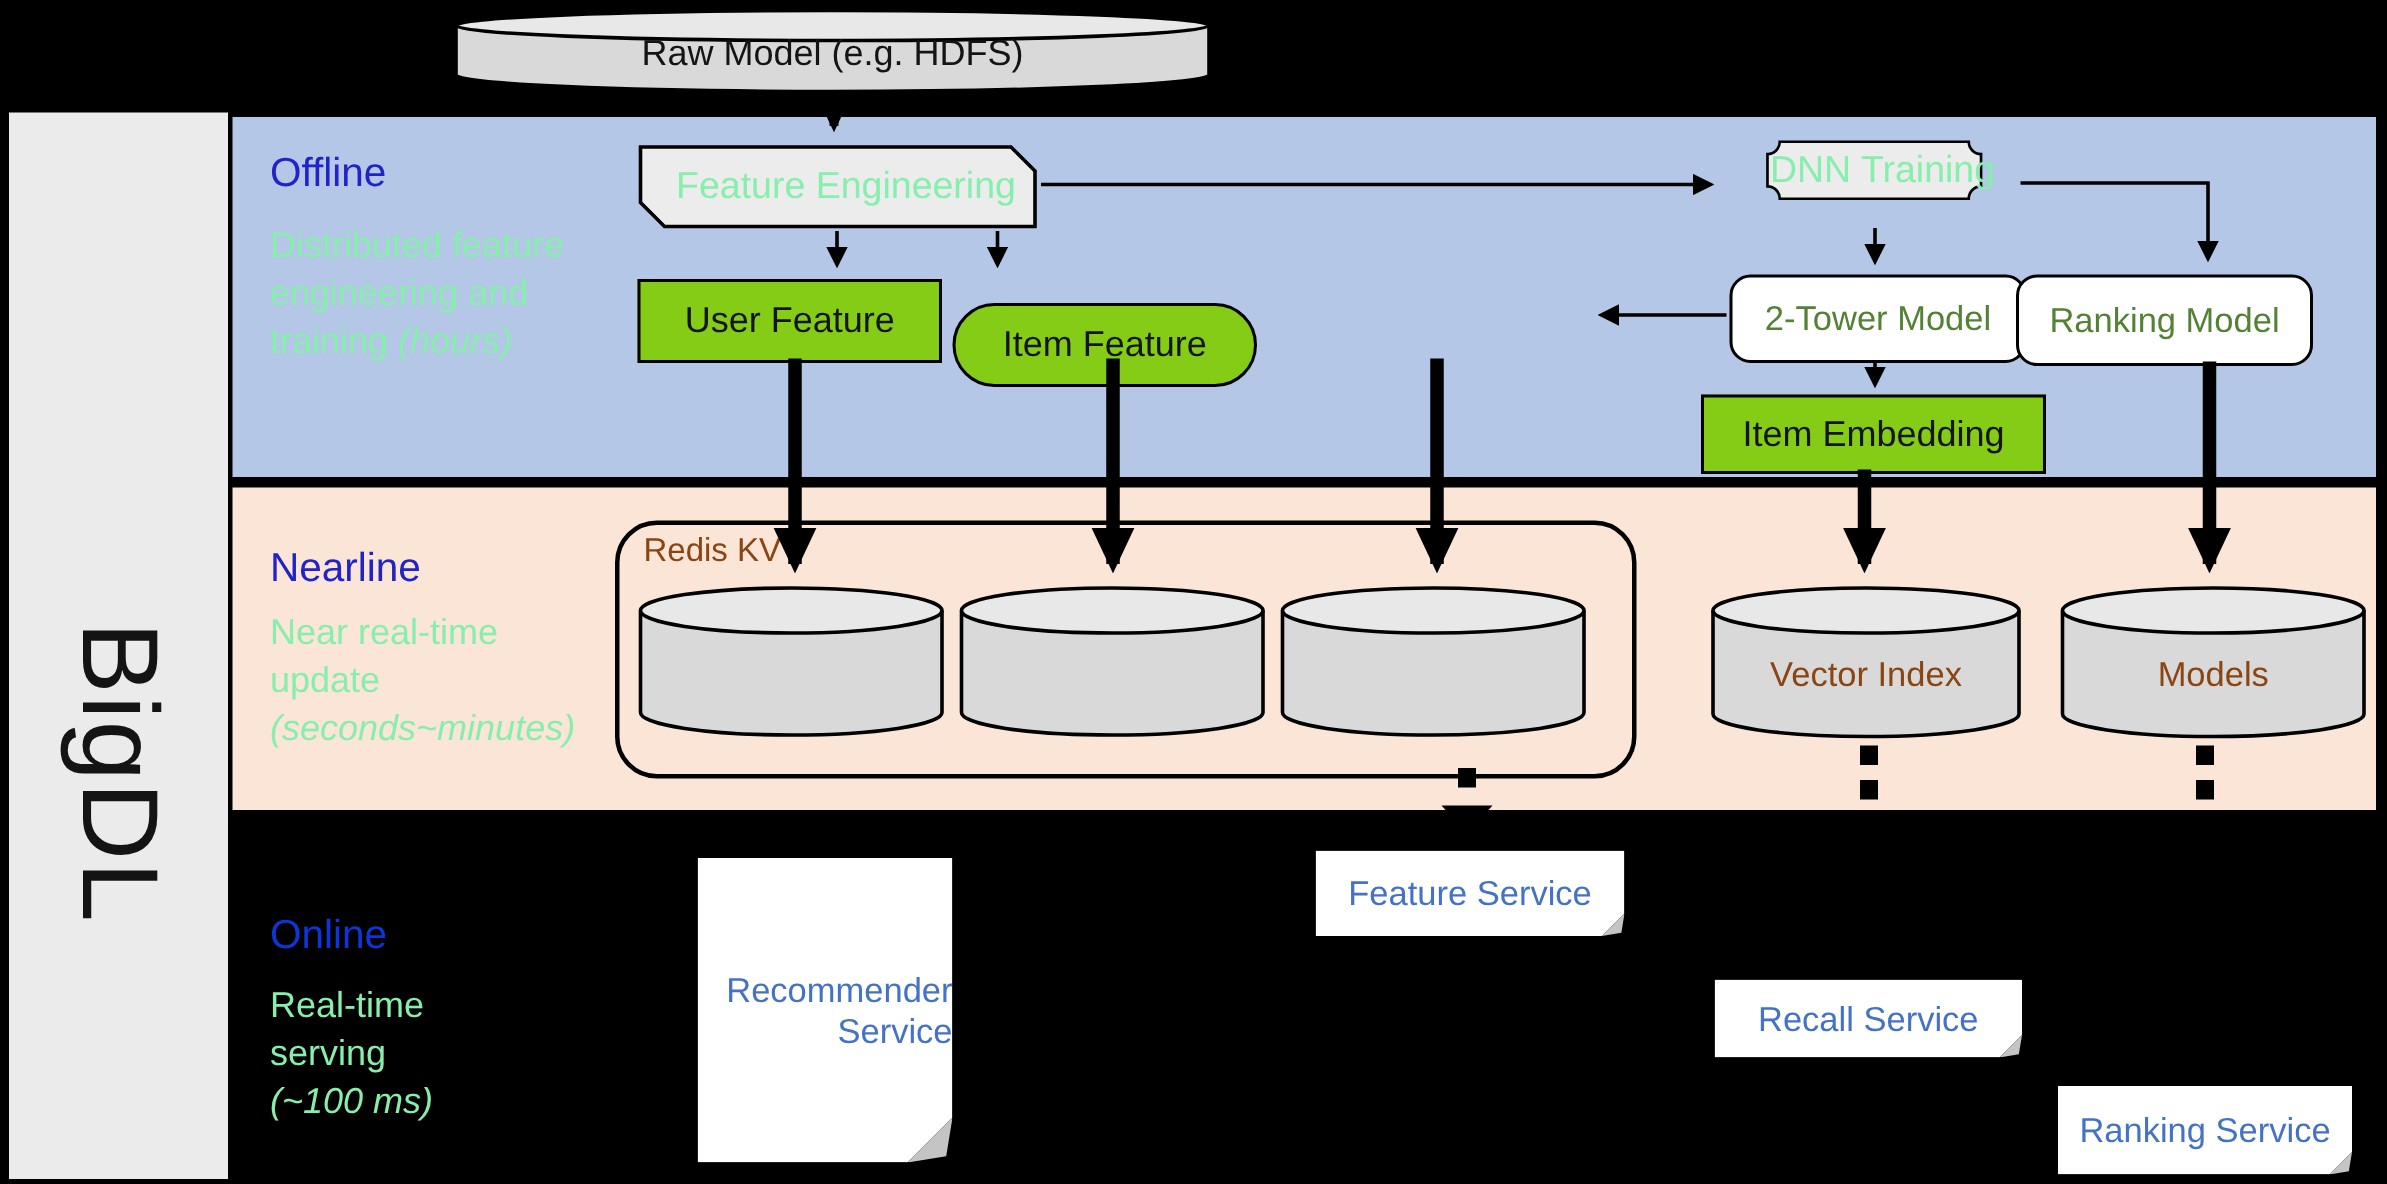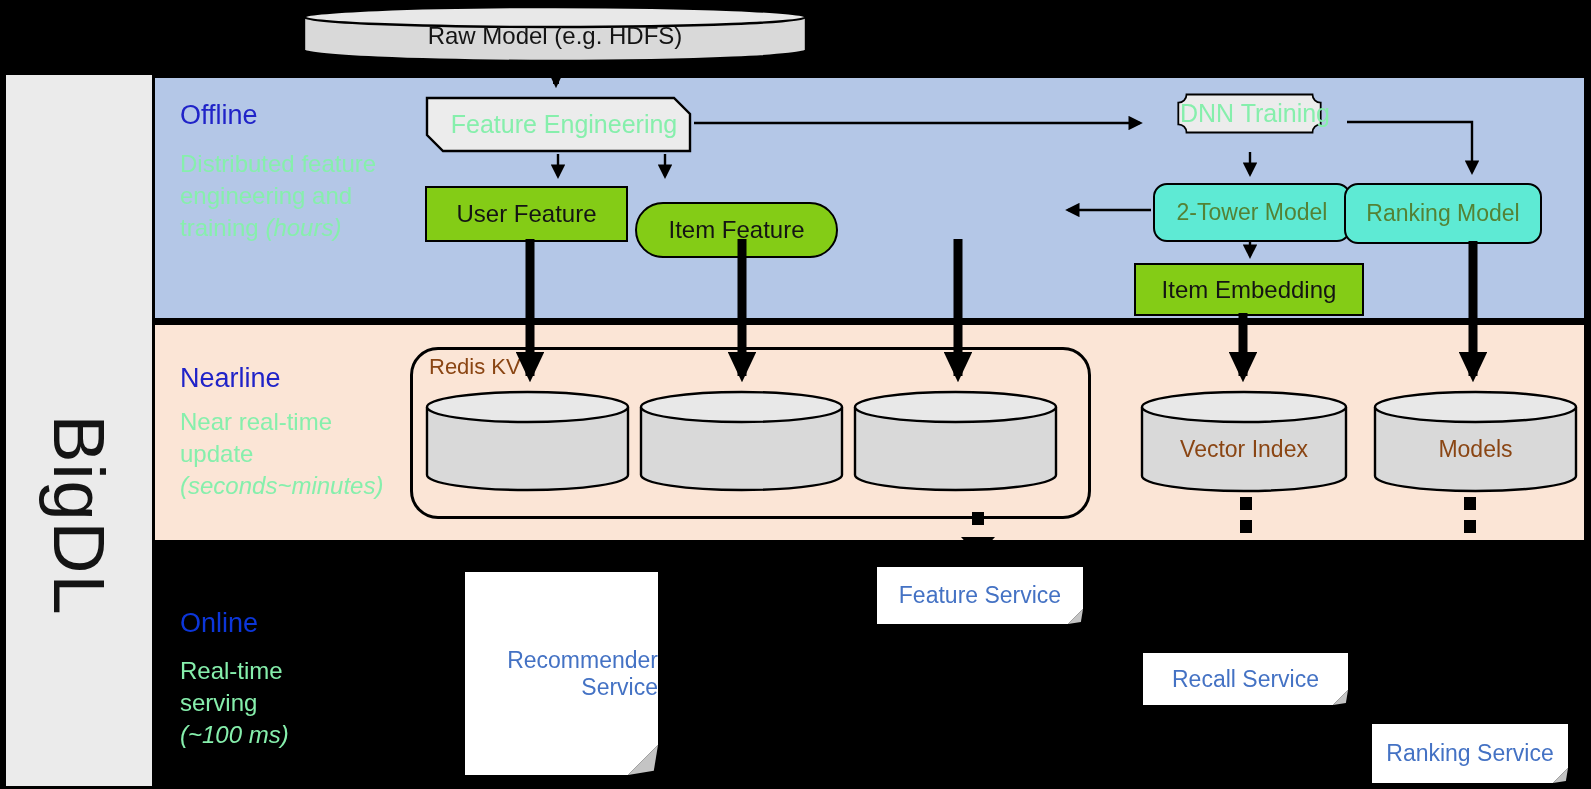--- a/index.html
+++ b/index.html
@@ -18,21 +18,21 @@
 
   
   .sec-title{font-size:27px;color:#2023c8;}
   .sec-title.online{color:#0c36d9;}
   .sec-desc{font-size:24px;color:#86efac;line-height:1.34;}
   .sec-desc i{font-style:italic;}
 
   
   .node-label{display:flex;align-items:center;justify-content:center;text-align:center;width:100%;height:100%;}
   .gray-box{background:#84cc16;border:2.4px solid #000;font-size:24px;color:#141414;}
-  .round-box{background:#5eead4;border:2.4px solid #000;border-radius:14px;font-size:23px;color:#548235;}
+  .round-box{background:#ffffff;border:2.4px solid #000;border-radius:14px;font-size:23px;color:#548235;}
   .shape-box svg{position:absolute;left:0;top:0;width:100%;height:100%;}
   .shape-box .lbl{position:absolute;left:0;right:0;top:0;bottom:0;display:flex;align-items:center;justify-content:center;font-size:25px;color:#86efac;padding-left:11px;}
 
   
   .cyl{position:absolute;}
   .cyl svg{position:absolute;left:0;top:0;width:100%;height:100%;}
   .cyl .lbl{position:absolute;left:0;right:0;top:44%;text-align:center;font-size:23px;color:#8a4513;}
 
   
   .redis-box{left:410px;top:347px;width:675px;height:166px;border:3px solid #000;border-radius:28px;}
@@ -156,21 +156,21 @@
     <div class="lbl">Vector Index</div>
   </div>
   <div class="cyl" style="left:1373px;top:390px;width:205px;height:104px;">
     <svg viewBox="0 0 205 104">
       <path d="M2 17 L2 86 A100.5 15 0 0 0 203 86 L203 17" fill="#d9d9d9" stroke="#000" stroke-width="2.4"></path>
       <ellipse cx="102.5" cy="17" rx="100.5" ry="15" fill="#e8e8e8" stroke="#000" stroke-width="2.4"></ellipse>
     </svg>
     <div class="lbl">Models</div>
   </div>
 
-  <div class="sheet-wrap" style="left:465px;top:572px;width:193px;height:203px;">
+  <div class="sheet-wrap" style="left:465px;top:572px;width:170px;height:203px;">
     <div class="sheet cut30"></div>
     <div class="fold f30"></div>
     <div class="lbl">Recommender Service</div>
   </div>
 
   <div class="sheet-wrap" style="left:877px;top:567px;width:206px;height:57px;">
     <div class="sheet cut15"></div>
     <div class="fold f15"></div>
     <div class="lbl">Feature Service</div>
   </div>

